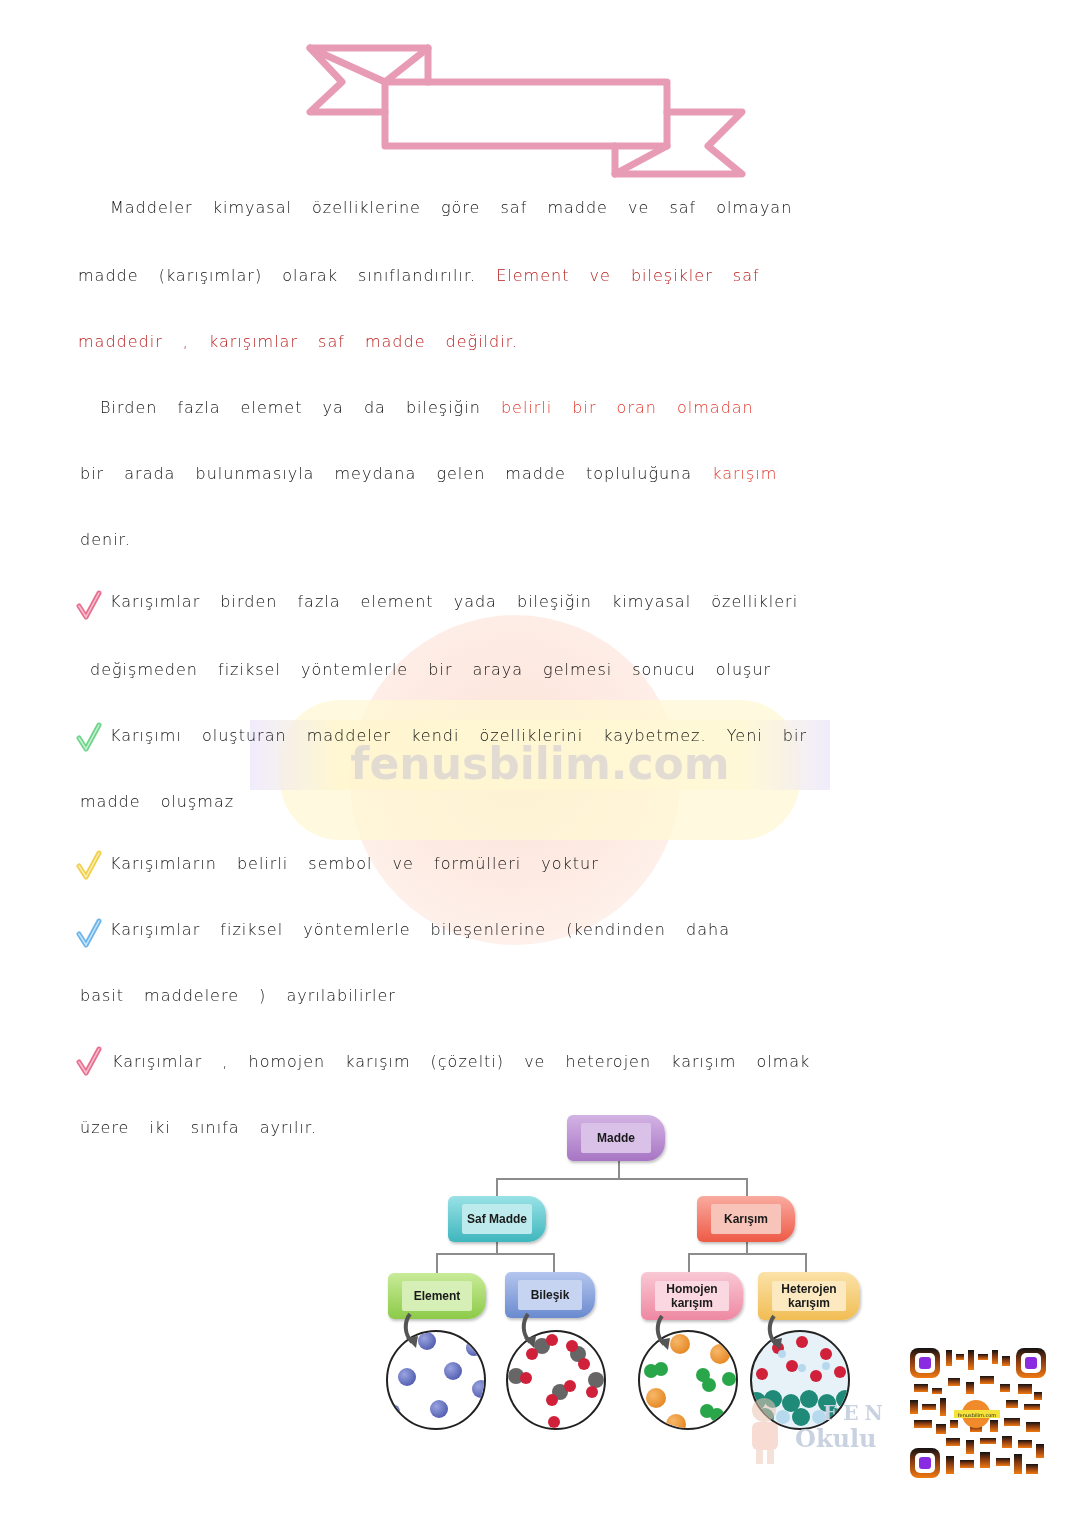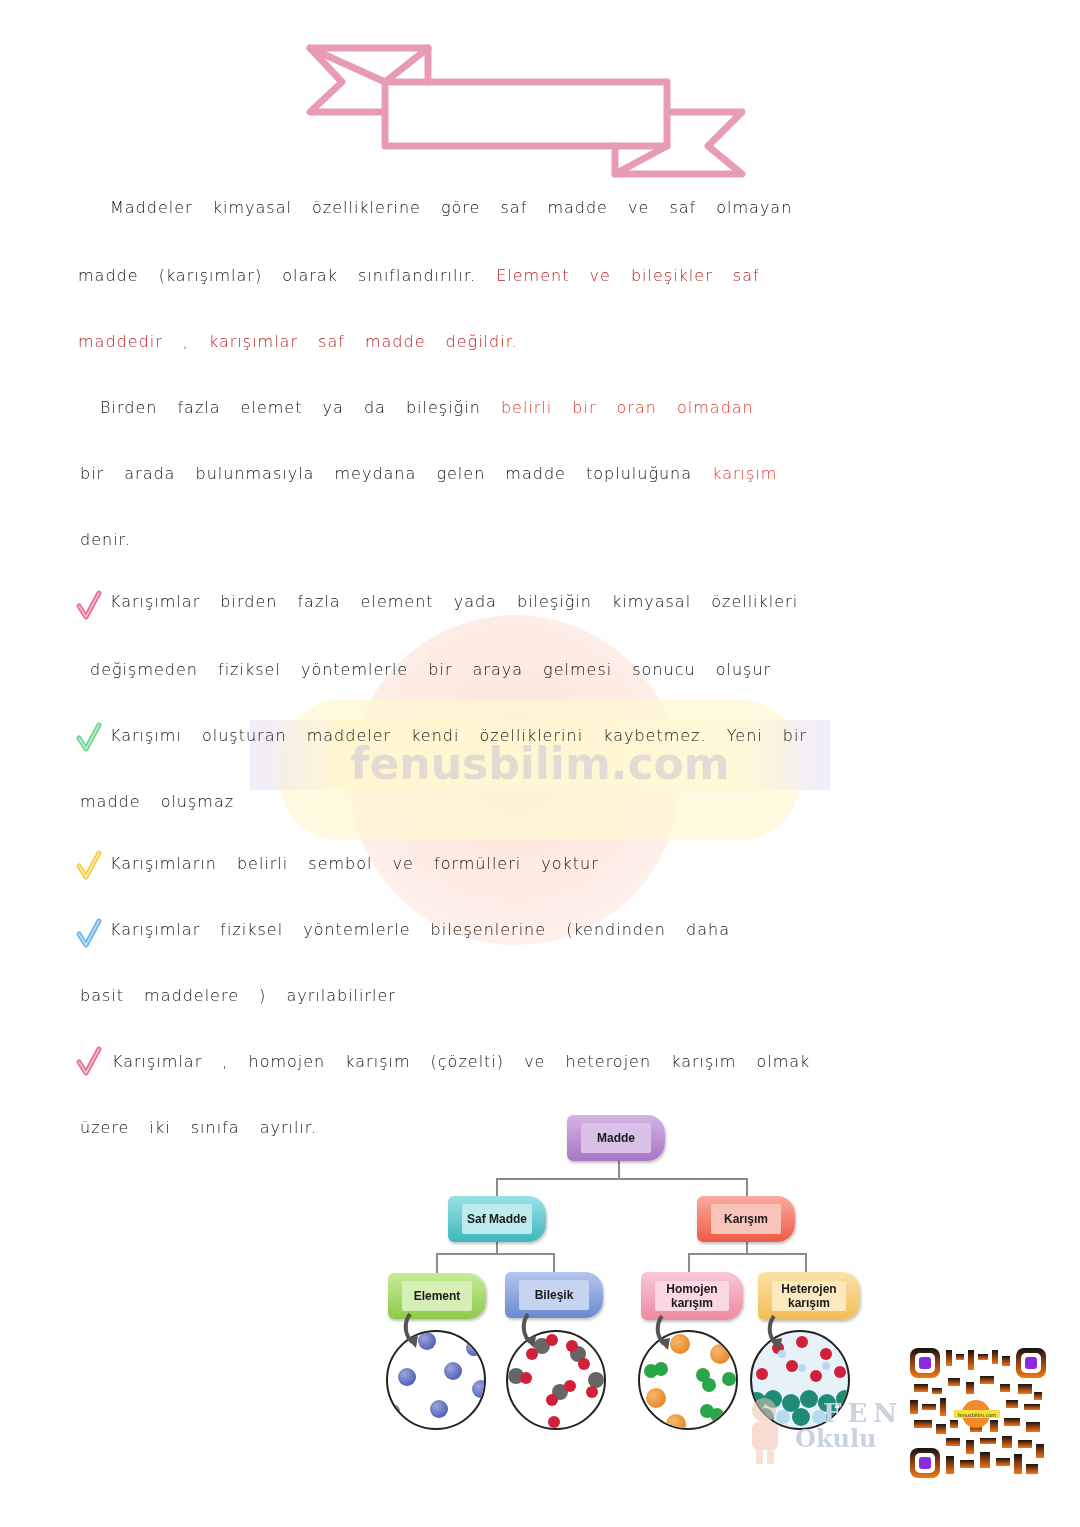--- a/index.html
+++ b/index.html
@@ -148,21 +148,21 @@
   <div class="node" style="left:448px; top:1196px; width:98px; height:46px; background:linear-gradient(180deg,#98e2e6,#3fb6bd);">
     <div class="inner" style="background:#bdebed;">Saf Madde</div>
   </div>
   <div class="node" style="left:697px; top:1196px; width:98px; height:46px; background:linear-gradient(180deg,#f9ab9f,#ee5a46);">
     <div class="inner" style="background:#f8c4b9;">Karışım</div>
   </div>
 
   <div class="node" style="left:388px; top:1273px; width:98px; height:46px; background:linear-gradient(180deg,#c8eb98,#8cca48);">
     <div class="inner" style="background:#d6efb6;">Element</div>
   </div>
-  <div class="node" style="left:505px; top:1272px; width:98px; height:46px; background:linear-gradient(180deg,#b4c6ee,#6a8acf);text-decoration:underline;">
+  <div class="node" style="left:505px; top:1272px; width:90px; height:46px; background:linear-gradient(180deg,#b4c6ee,#6a8acf);text-decoration:underline;">
     <div class="inner" style="background:#c6d4f2;">Bileşik</div>
   </div>
   <div class="node" style="left:641px; top:1272px; width:102px; height:48px; background:linear-gradient(180deg,#f9c8d4,#ee88a2);">
     <div class="inner" style="background:#fbd8e1;">Homojen karışım</div>
   </div>
   <div class="node" style="left:758px; top:1272px; width:102px; height:48px; background:linear-gradient(180deg,#fbe2a8,#f1bd54);">
     <div class="inner" style="background:#fce9bf;">Heterojen karışım</div>
   </div>
 
   <div class="bubble" style="left:386px; top:1330px;">
@@ -245,21 +245,21 @@
   </svg>
 </div>
 
 <svg style="position:absolute; left:742px; top:1396px;" width="50" height="72" viewBox="0 0 50 72">
   <circle cx="22" cy="14" r="12" fill="#e9c3b0" opacity="0.55"></circle>
   <rect x="10" y="26" width="26" height="28" rx="6" fill="#f1b7a7" opacity="0.5"></rect>
   <rect x="14" y="54" width="7" height="14" fill="#e9c3b0" opacity="0.5"></rect>
   <rect x="25" y="54" width="7" height="14" fill="#e9c3b0" opacity="0.5"></rect>
 </svg>
 <div class="okulu">
-  <div style="font-size:26px; letter-spacing:6px; padding-left:28px;">FEN</div>
+  <div style="font-size:20px; letter-spacing:6px; padding-left:28px;">FEN</div>
   <div style="font-size:24px;">Okulu</div>
 </div>
 
 <svg class="qr" viewBox="0 0 136 130">
   <defs>
     <linearGradient id="qrg" x1="0" y1="0" x2="0" y2="1">
       <stop offset="0" stop-color="#111"></stop>
       <stop offset="0.45" stop-color="#8a3c12"></stop>
       <stop offset="1" stop-color="#f07a12"></stop>
     </linearGradient>

